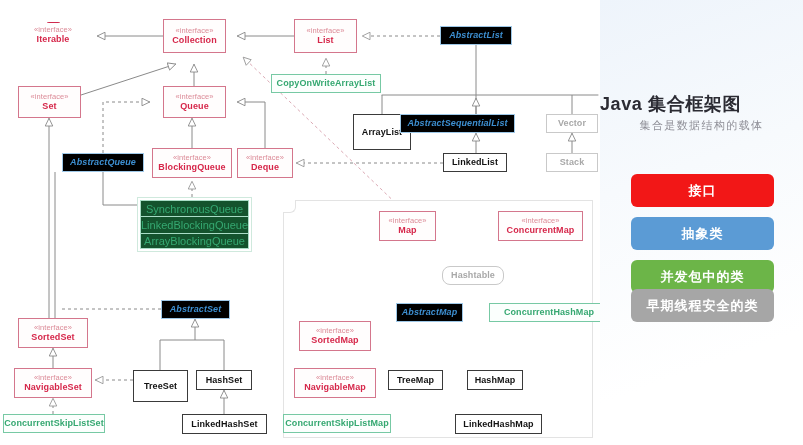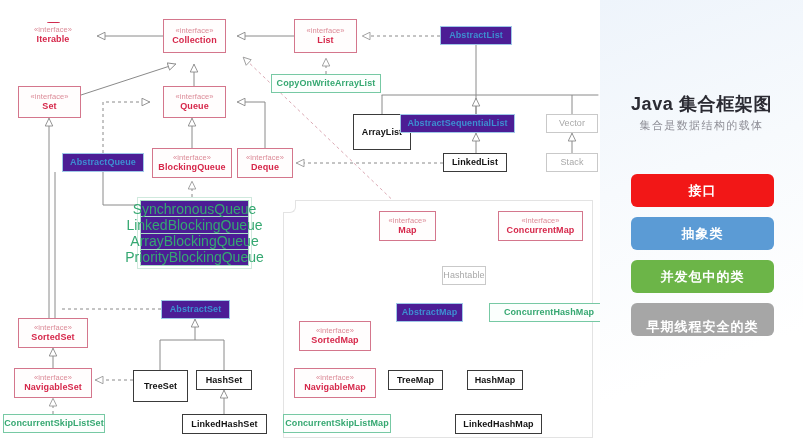--- a/index.html
+++ b/index.html
@@ -66,21 +66,22 @@
   .t-iface {
     border-color: #d4768c;
     background: #fffdfd;
   }
   .t-iface .stereo { color: #d9818f; }
   .t-iface .nname  { color: #d6274a; }
 
   
   .t-abs {
     border-color: #9ec8e8;
-    background: #4c1d95;
+    background: #000000;
+    font-style: italic;
   }
   .t-abs .nname { color: #3d8fd1; font-weight: bold; }
 
   
   .t-conc {
     border-color: #77c9a4;
     background: #fbfffd;
   }
   .t-conc .nname { color: #35a871; font-weight: bold; }
 
@@ -89,21 +90,21 @@
     border: 1.4px solid #3a3a3a;
     background: #ffffff;
   }
   .t-cls .nname { color: #121212; font-weight: bold; }
 
   
   .t-legacy {
     border-color: #c9c9c9;
     background: #ffffff;
   }
-  .t-legacy .nname { color: #a8a8a8; font-weight: normal; text-align: center; }
+  .t-legacy .nname { color: #a8a8a8; font-weight: bold; text-align: center; }
 
   
   .t-plain {
     border: none;
     background: transparent;
   }
   .t-plain .stereo { color: #d9818f; }
   .t-plain .nname  { color: #d6274a; }
   .reddot {
     width: 13px; height: 13px;
@@ -122,23 +123,23 @@
     z-index: 3;
   }
   .stacklist .row {
     box-sizing: border-box;
     border: 1px solid #a9ddc6;
     border-bottom: none;
     height: 16.4px;
     display: flex;
     align-items: center;
     justify-content: center;
-    font-size: 14px;
+    font-size: 11px;
     color: #35a871;
-    background: #4c1d95;
+    background: #14532d;
   }
   .stacklist .row:last-child { border-bottom: 1px solid #a9ddc6; }
 
   
   #map-frame {
     position: absolute;
     left: 283px; top: 200px;
     width: 310px; height: 238px;
     box-sizing: border-box;
     border: 1px solid #e3e3e3;
@@ -167,21 +168,21 @@
   #panel-edge {
     position: absolute;
     left: 600px; top: 0;
     width: 2px; height: 445px;
     background: linear-gradient(to right, #dfe8f2, rgba(223,232,242,0));
   }
   #panel-title {
     position: absolute;
     left: 0; top: 92px;
     width: 203px;
-    text-align: center;
+    text-align: left;
     font-size: 18px;
     font-weight: bold;
     color: #2b2b33;
     letter-spacing: .6px;
   }
   #panel-sub {
     position: absolute;
     left: 0; top: 118px;
     width: 203px;
     text-align: center;
@@ -383,21 +384,21 @@
           <div class="nname">LinkedHashSet</div>
         </div>
         <div class="node t-iface" style="left: 379px; top: 211px; width: 57px; height: 30px;">
           <div class="stereo">«interface»</div>
           <div class="nname">Map</div>
         </div>
         <div class="node t-iface" style="left: 498px; top: 211px; width: 85px; height: 30px;">
           <div class="stereo">«interface»</div>
           <div class="nname">ConcurrentMap</div>
         </div>
-        <div class="node t-legacy" style="left: 442px; top: 266px; width: 44px; height: 19px;">
+        <div class="node t-legacy" style="left: 442px; top: 266px; width: 62px; height: 19px; border-radius: 8px;">
           <div class="nname">Hashtable</div>
         </div>
         <div class="node t-abs" style="left: 376px; top: 303px; width: 67px; height: 19px; margin-left: 20px;">
           <div class="nname">AbstractMap</div>
         </div>
         <div class="node t-conc" style="left: 489px; top: 303px; width: 120px; height: 19px;">
           <div class="nname">ConcurrentHashMap</div>
         </div>
         <div class="node t-iface" style="left: 299px; top: 321px; width: 72px; height: 30px;">
           <div class="stereo">«interface»</div>
@@ -418,38 +419,37 @@
         </div>
         <div class="node t-cls" style="left: 455px; top: 414px; width: 87px; height: 20px;">
           <div class="nname">LinkedHashMap</div>
         </div>
       </div>
 
   <div class="stacklist" style="left: 137px; top: 197px; width: 115px;">
         <div class="row">SynchronousQueue</div>
         <div class="row">LinkedBlockingQueue</div>
         <div class="row">ArrayBlockingQueue</div>
-        <div class="row">PriorityBlockingQueue</div>
       </div>
     </div>
 
   <div id="panel-edge"></div>
   <div id="panel">
     <div id="panel-title">Java 集合框架图</div>
     <div id="panel-sub">集合是数据结构的载体</div>
     <div id="legend-layer">
         <div class="legend-btn" style="top: 174px; background: rgb(242, 23, 23);">
           <span>接口</span>
         </div>
         <div class="legend-btn" style="top: 217px; background: rgb(91, 155, 213);">
           <span>抽象类</span>
         </div>
         <div class="legend-btn" style="top: 260px; background: rgb(108, 181, 72);">
           <span>并发包中的类</span>
         </div>
-        <div class="legend-btn" style="top: 303px; background: rgb(166, 166, 166); align-items: flex-end;">
+        <div class="legend-btn" style="top: 289px; background: rgb(166, 166, 166);">
           <span>早期线程安全的类</span>
         </div>
       </div>
 
   </div>
 
 </div>
 
 </body></html>

